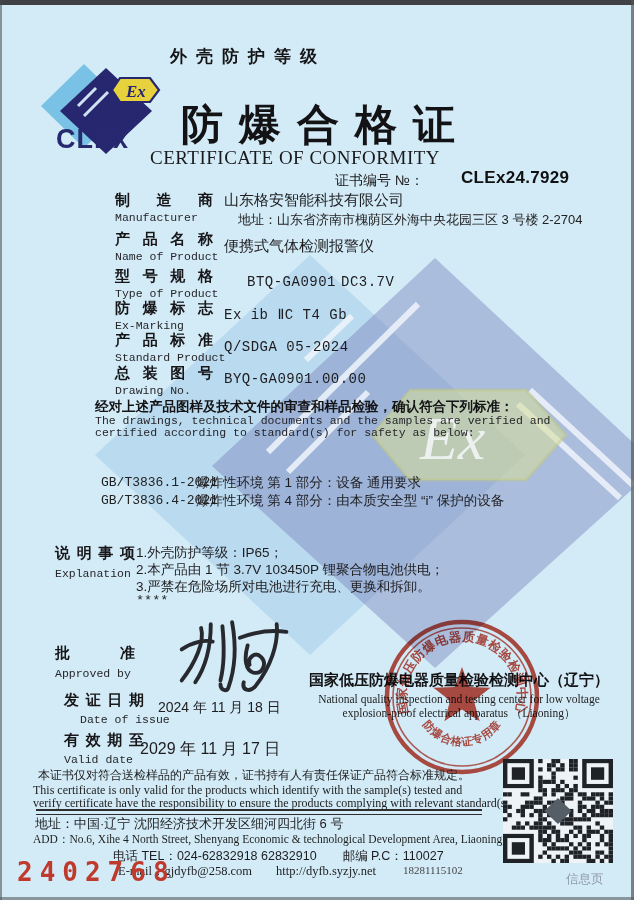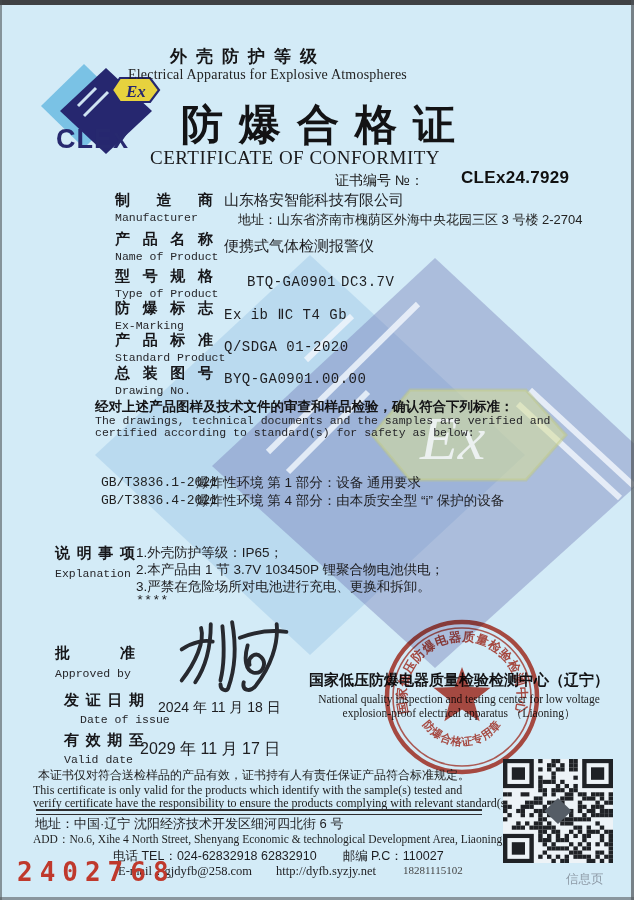--- a/index.html
+++ b/index.html
@@ -104,21 +104,20 @@
     <g stroke="#cfe3f2" stroke-width="3" fill="none">
       <path d="M36,48 L54,30"></path>
       <path d="M42,58 L66,34"></path>
     </g>
     <path d="M70,32 L78,20 L108,20 L117,32 L108,44 L78,44 Z" fill="#e7d23e" stroke="#26276f" stroke-width="2.2"></path>
     <text x="84" y="39" font-family="Liberation Serif,serif" font-style="italic" font-weight="bold" font-size="17" fill="#26276f">Ex</text>
   </svg>
   <div class="abs clex-text">CLEx</div>
 
   <div class="abs hdr-cn-title">外壳防护等级</div>
-  <div class="abs hdr-en-title serif">Electrical Apparatus for Explosive Atmospheres</div>
   <div class="abs big-title">防爆合格证</div>
   <div class="abs cert-en">CERTIFICATE OF CONFORMITY</div>
   <div class="abs certno-label">证书编号 №：</div>
   <div class="abs certno-value">CLEx24.7929</div>
 
   <div class="flabel" style="left:115px;top:192px;">
     <div class="l-cn">制造商</div>
     <div class="l-en">Manufacturer</div>
   </div>
   <div class="fval" style="left:224px;top:191px;font-family:Liberation Mono, monospace;">山东格安智能科技有限公司</div>
@@ -140,21 +139,21 @@
   <div class="flabel" style="left:115px;top:300px;">
     <div class="l-cn">防爆标志</div>
     <div class="l-en">Ex-Marking</div>
   </div>
   <div class="fval mono" style="left:224px;top:306px;">Ex ib ⅡC T4 Gb</div>
 
   <div class="flabel" style="left:115px;top:332px;">
     <div class="l-cn">产品标准</div>
     <div class="l-en">Standard Product</div>
   </div>
-  <div class="fval mono" style="left:224px;top:339px;">Q/SDGA 01-2020</div>
+  <div class="fval mono" style="left:224px;top:339px;">Q/SDGA 05-2024</div>
 
   <div class="flabel" style="left:115px;top:365px;">
     <div class="l-cn">总装图号</div>
     <div class="l-en">Drawing No.</div>
   </div>
   <div class="fval mono" style="left:224px;top:371px;">BYQ-GA0901.00.00</div>
 
   <div class="abs stmt-cn">经对上述产品图样及技术文件的审查和样品检验，确认符合下列标准：</div>
   <div class="abs stmt-en" style="left:95px;top:414px;">The drawings, technical documents and the samples are verified and</div>
   <div class="abs stmt-en" style="left:95px;top:426px;">certified according to standard(s) for safety as below:</div>

